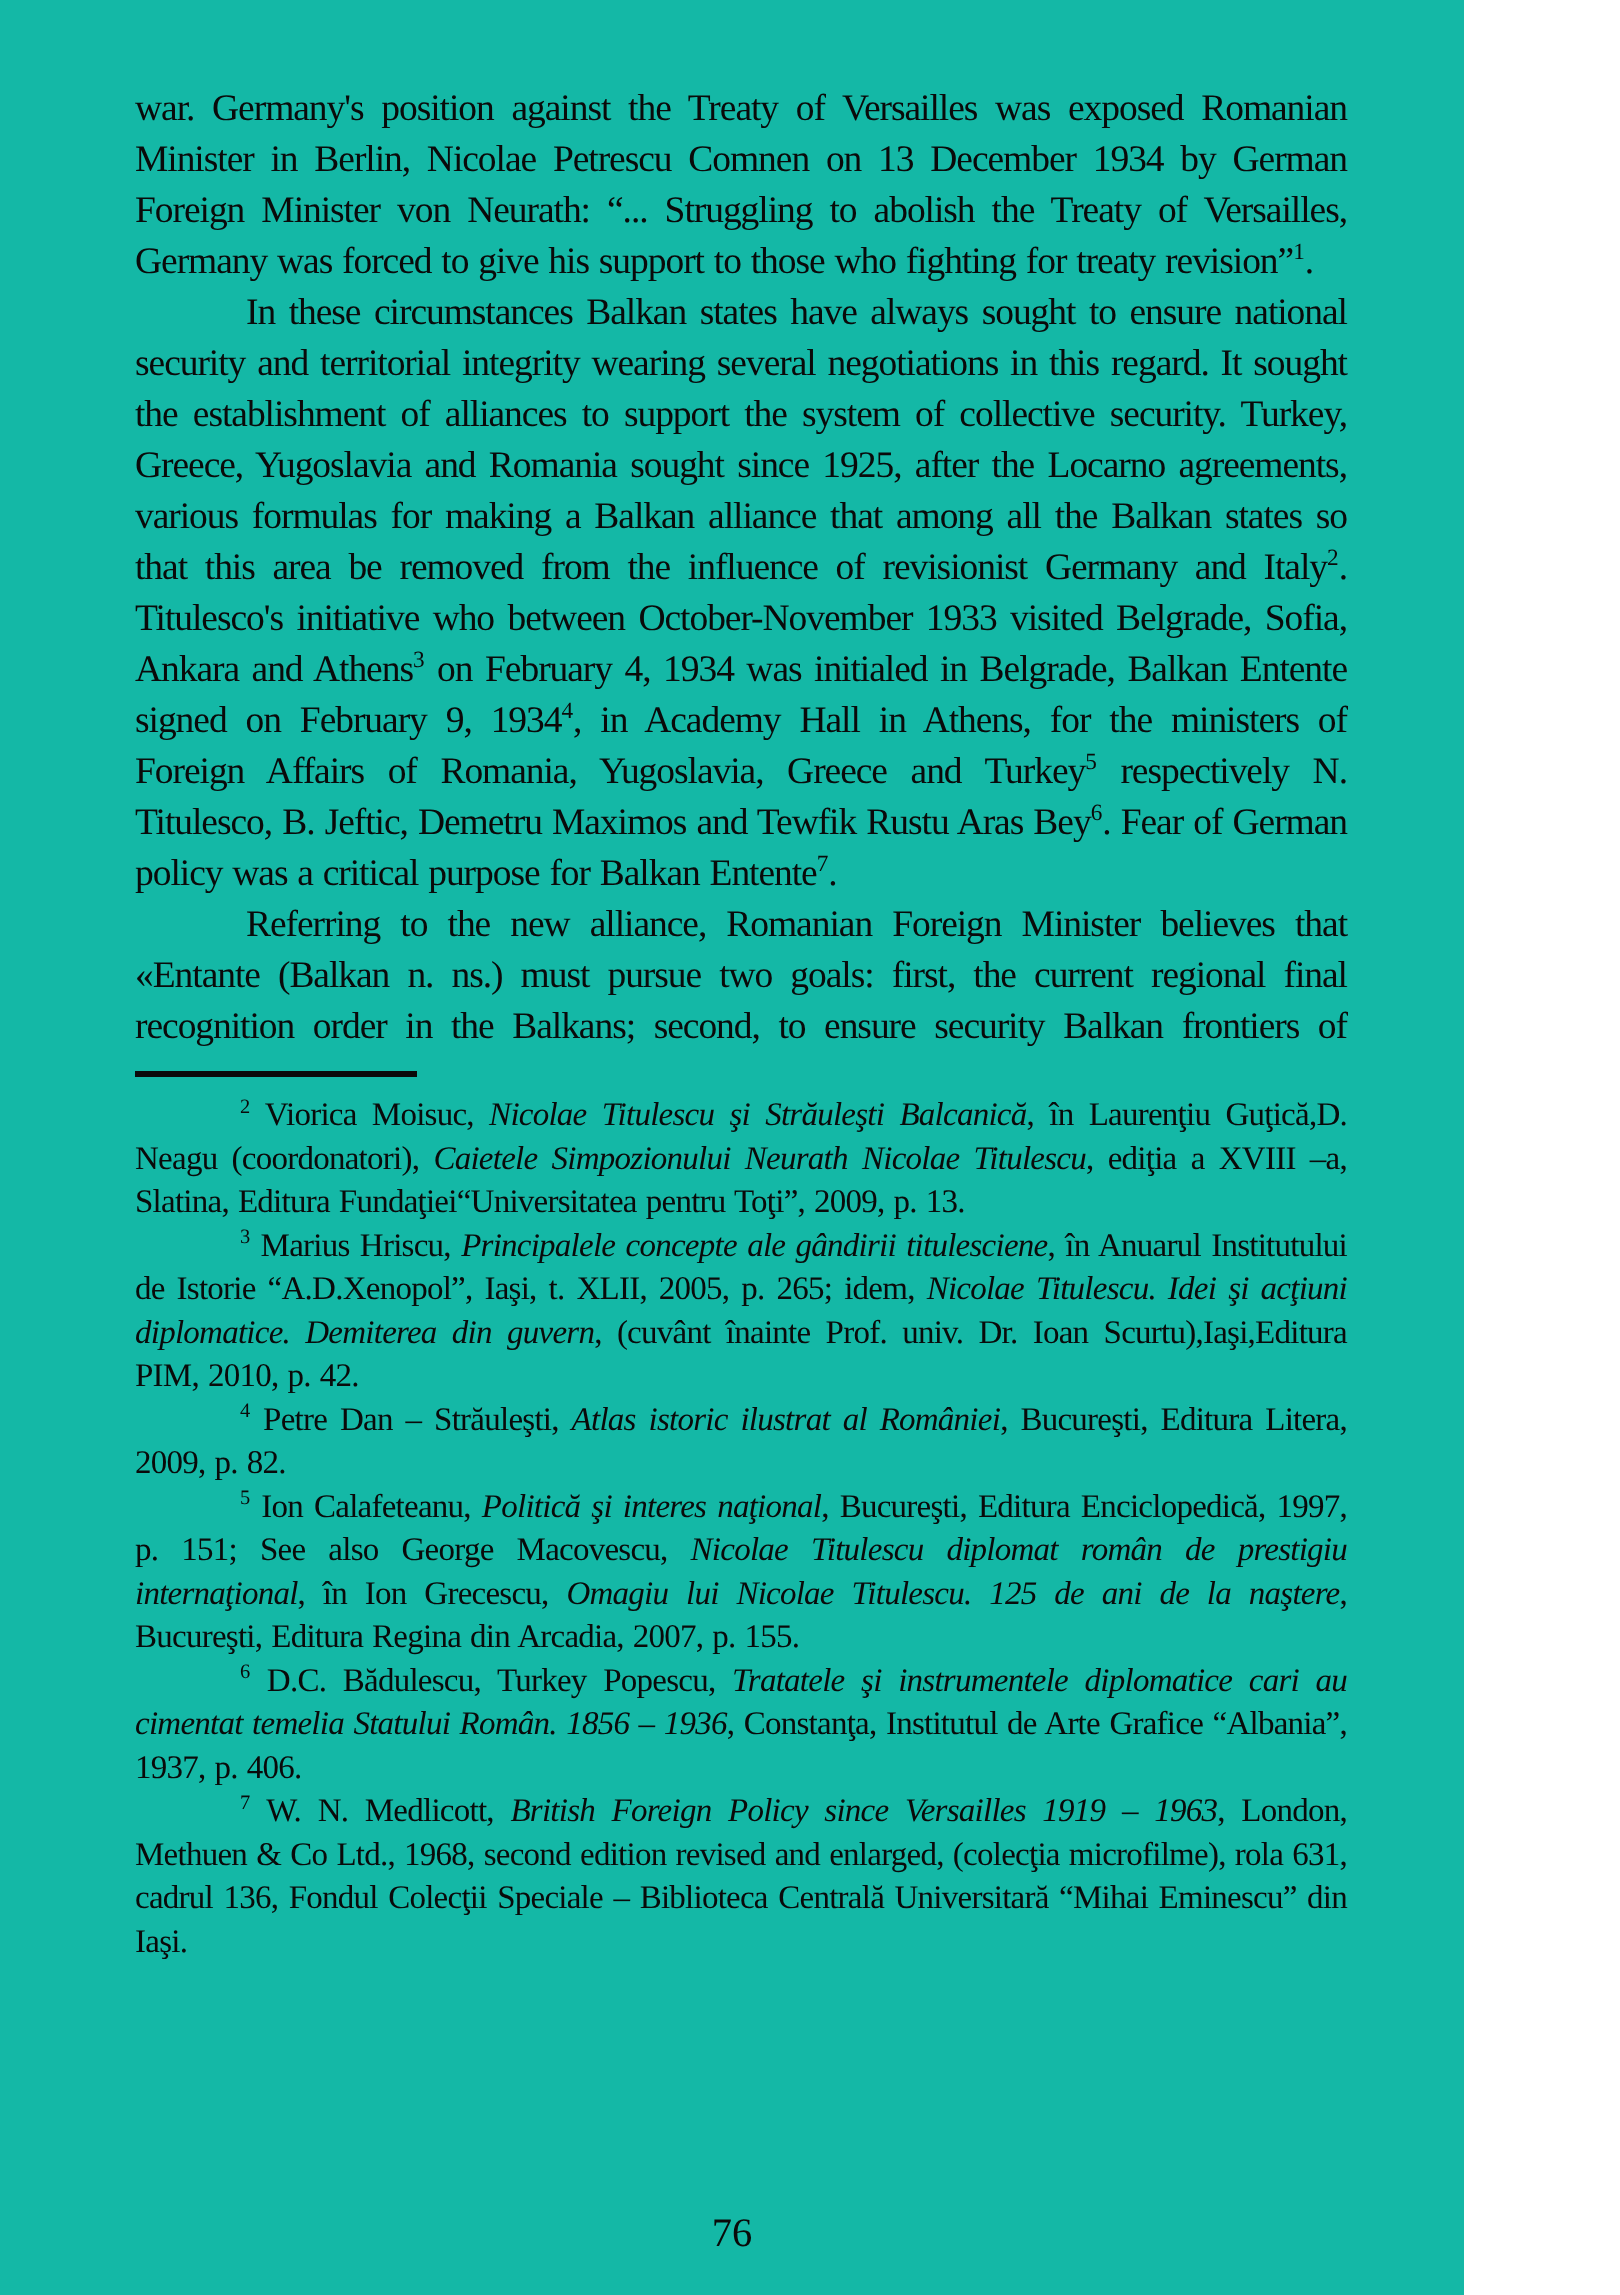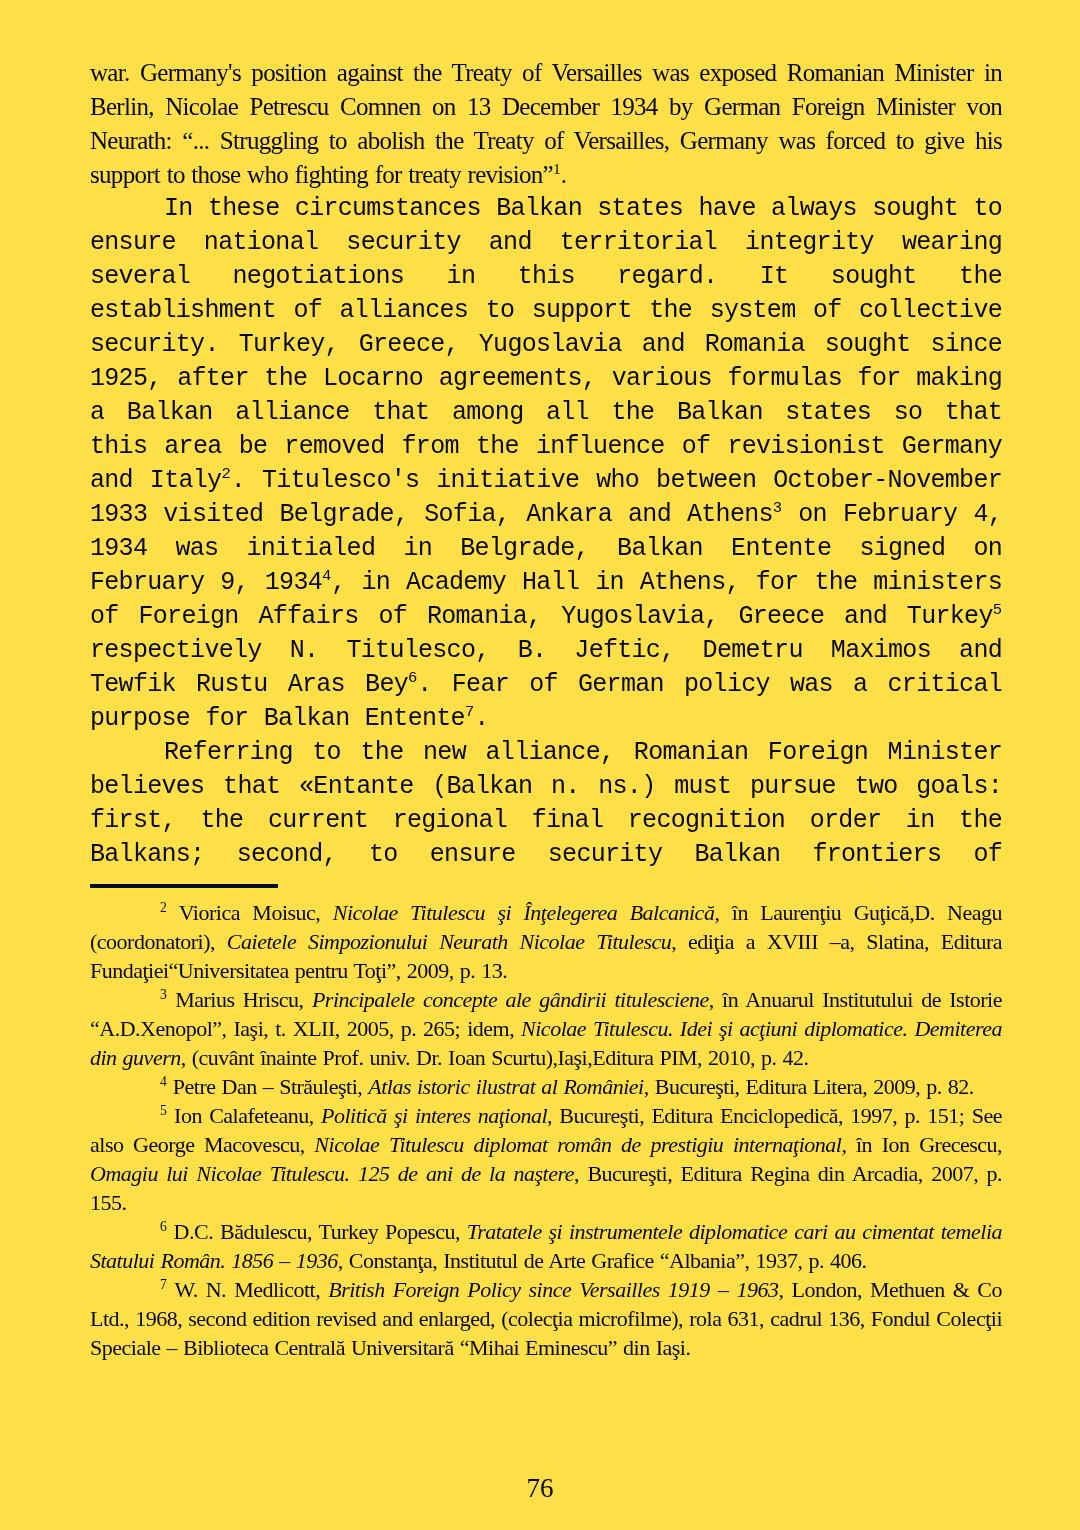--- a/index.html
+++ b/index.html
@@ -2,38 +2,38 @@
 <html><head>
 <meta charset="utf-8">
 <style>
   html, body {
     margin: 0;
     padding: 0;
     background: #ffffff;
   }
   .page {
     position: relative;
-    width: 1080px;
+    width: 976px;
     height: 1530px;
     box-sizing: border-box;
-    background: #fde047;
+    background: #14b8a6;
     color: #0a0a0a;
     font-family: "Liberation Serif", "DejaVu Serif", serif;
     padding: 56px 78px 0 90px;
     overflow: hidden;
   }
   .body-text p {
     margin: 0;
     font-size: 25px;
     line-height: 34px;
     text-align: justify;
     letter-spacing: -0.7px;
     word-spacing: 1px;
   }
-  .body-text p.indent { text-indent: 74px; font-family: Liberation Mono, monospace; }
+  .body-text p.indent { text-indent: 74px; }
   .body-text p.justify-last { text-align-last: justify; }
   sup {
     line-height: 0;
     font-size: 0.62em;
     vertical-align: super;
     letter-spacing: 0;
   }
   .fn-rule {
     width: 188px;
     height: 4px;
@@ -70,21 +70,21 @@
 
     <p class="indent"><span>In these circumstances Balkan states have always sought to ensure national security and territorial integrity wearing several negotiations in this regard. It sought the establishment of alliances to support the system of collective security. Turkey, Greece, Yugoslavia and Romania sought since 1925, after the Locarno agreements, various formulas for making a Balkan alliance that among all the Balkan states so that this area be removed from the influence of revisionist Germany and Italy</span><sup>2</sup><span>. Titulesco's initiative who between October-November 1933 visited Belgrade, Sofia, Ankara and Athens</span><sup>3</sup><span> on February 4, 1934 was initialed in Belgrade, Balkan Entente signed on February 9, 1934</span><sup>4</sup><span>, in Academy Hall in Athens,  for the ministers of Foreign Affairs of Romania, Yugoslavia, Greece and Turkey</span><sup>5</sup><span> respectively N. Titulesco, B. Jeftic, Demetru Maximos and Tewfik Rustu Aras Bey</span><sup>6</sup><span>. Fear of German policy was a critical purpose for  Balkan Entente</span><sup>7</sup><span>.</span></p>
 
     <p class="indent justify-last"><span>Referring to the new alliance, Romanian Foreign Minister believes that «Entante (Balkan n. ns.) must pursue two goals: first, the current regional final recognition order in the Balkans; second, to ensure security Balkan frontiers of</span></p>
   </div>
 
   <div class="fn-rule"></div>
 
   <div class="footnotes">
 
-    <p><sup>2</sup><span> Viorica Moisuc, </span><span class="it">Nicolae Titulescu şi Înţelegerea Balcanică</span><span>, în Laurenţiu Guţică,D. Neagu (coordonatori), </span><span class="it">Caietele Simpozionului Neurath Nicolae Titulescu</span><span>, ediţia a XVIII –a,  Slatina, Editura Fundaţiei“Universitatea pentru Toţi”, 2009, p. 13.</span></p>
+    <p><sup>2</sup><span> Viorica Moisuc, </span><span class="it">Nicolae Titulescu şi Străuleşti Balcanică</span><span>, în Laurenţiu Guţică,D. Neagu (coordonatori), </span><span class="it">Caietele Simpozionului Neurath Nicolae Titulescu</span><span>, ediţia a XVIII –a,  Slatina, Editura Fundaţiei“Universitatea pentru Toţi”, 2009, p. 13.</span></p>
 
     <p><sup>3</sup><span> Marius Hriscu, </span><span class="it">Principalele concepte ale gândirii titulesciene</span><span>, în Anuarul Institutului de Istorie “A.D.Xenopol”, Iaşi, t. XLII, 2005, p. 265; idem, </span><span class="it">Nicolae Titulescu. Idei şi acţiuni diplomatice. Demiterea din guvern</span><span>, (cuvânt înainte  Prof. univ. Dr. Ioan Scurtu),Iaşi,Editura PIM, 2010, p. 42.</span></p>
 
     <p><sup>4</sup><span> Petre Dan – Străuleşti, </span><span class="it">Atlas istoric ilustrat al României</span><span>, Bucureşti, Editura Litera, 2009, p. 82.</span></p>
 
     <p><sup>5</sup><span> Ion Calafeteanu, </span><span class="it">Politică şi interes naţional</span><span>, Bucureşti, Editura Enciclopedică, 1997, p. 151; See also George Macovescu, </span><span class="it">Nicolae Titulescu diplomat român de prestigiu internaţional</span><span>, în Ion Grecescu, </span><span class="it">Omagiu lui Nicolae Titulescu. 125 de ani de la naştere</span><span>, Bucureşti, Editura Regina din Arcadia, 2007, p. 155.</span></p>
 
     <p><sup>6</sup><span> D.C. Bădulescu, Turkey Popescu, </span><span class="it">Tratatele şi instrumentele diplomatice cari au cimentat temelia Statului Român. 1856 – 1936</span><span>, Constanţa, Institutul de Arte Grafice “Albania”, 1937, p. 406.</span></p>
 
     <p><sup>7</sup><span> W. N. Medlicott, </span><span class="it">British Foreign Policy since Versailles 1919 – 1963</span><span>, London, Methuen &amp; Co Ltd., 1968, second edition revised and enlarged, (colecţia microfilme), rola 631, cadrul 136, Fondul Colecţii Speciale – Biblioteca Centrală Universitară “Mihai Eminescu” din Iaşi.</span></p>

